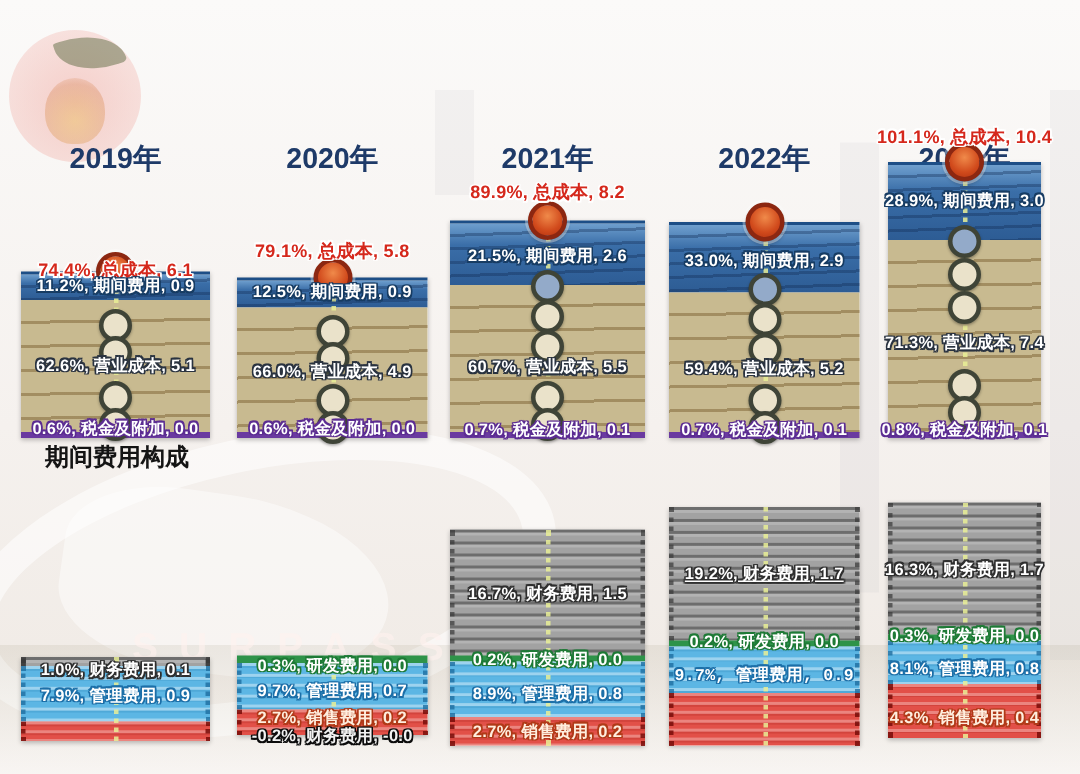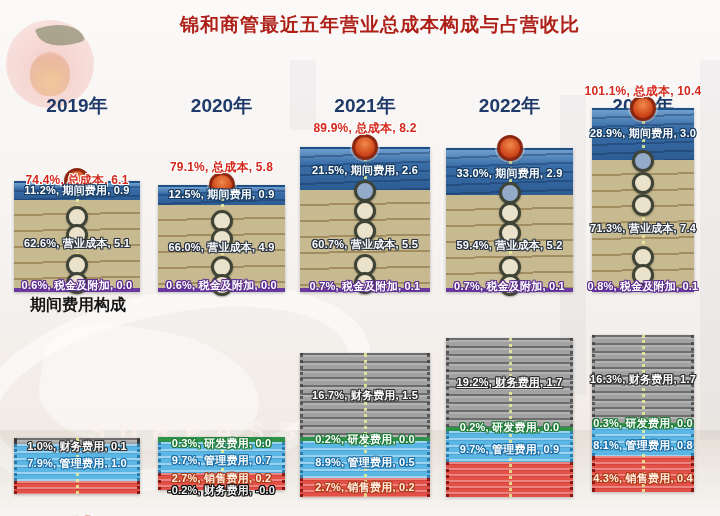--- a/index.html
+++ b/index.html
@@ -82,21 +82,20 @@
   <div class="bg-flame"></div>
   <div class="bg-leaf"></div>
   <div class="bg-col3"></div>
   <div class="bg-col1"></div>
   <div class="bg-col2"></div>
   <div class="bg-swoosh1"></div>
   <div class="bg-swoosh2"></div>
   <div class="bg-tint-bottom"></div>
   <div class="bg-surpass">SURPASS</div>
 
-  <div class="title">锦和商管最近五年营业总成本构成与占营收比</div>
   <div class="section-label">期间费用构成</div>
 
   <div class="col" style="left:14px;width:126px;">
     <div class="year">2019年</div>
     <div class="lbl big t-red" style="top:154px;margin-top:18px;">74.4%, 总成本, 6.1</div>
     <div class="topbox" style="top:181px;height:111px;">
       <div class="band band-blue" style="height:19px;"></div>
       <div class="band band-tan" style="height:92px;"></div>
       <div class="cline"></div>
       <div class="purple-strip"></div>
@@ -109,21 +108,21 @@
     <div class="lbl t-navy" style="top:183px;">11.2%, 期间费用, 0.9</div>
     <div class="lbl t-dark" style="top:236px;">62.6%, 营业成本, 5.1</div>
     <div class="lbl t-purple" style="top:278px;">0.6%, 税金及附加, 0.0</div>
     <div class="botbox" style="top:438px;height:56px;">
       <div class="band band-gray" style="height:6px;"></div>
       <div class="band band-lblue" style="height:37px;"></div>
       <div class="band band-red" style="height:13px;"></div>
       <div class="cline"></div>
     </div>
     <div class="lbl t-gray" style="top:439px;">1.0%, 财务费用, 0.1</div>
-    <div class="lbl t-blue2" style="top:456px;">7.9%, 管理费用, 1.0</div>
+    <div class="lbl t-blue2" style="top:456px;">7.9%, 管理费用, 0.9</div>
     <div class="lbl t-orange" style="top:479px;margin-top:36px;">2.1%, 销售费用, 0.2</div>
   </div>
 
   <div class="col" style="left:158px;width:127px;">
     <div class="year">2020年</div>
     <div class="lbl big t-red" style="top:159px;">79.1%, 总成本, 5.8</div>
     <div class="topbox" style="top:185px;height:107px;">
       <div class="band band-blue" style="height:20px;"></div>
       <div class="band band-tan" style="height:87px;"></div>
       <div class="cline"></div>
@@ -169,21 +168,21 @@
     <div class="lbl t-purple" style="top:279px;">0.7%, 税金及附加, 0.1</div>
     <div class="botbox" style="top:353px;height:144px;">
       <div class="band band-gray" style="height:84px;"></div>
       <div class="band band-green" style="height:4px;"></div>
       <div class="band band-lblue" style="height:37px;"></div>
       <div class="band band-red" style="height:19px;"></div>
       <div class="cline"></div>
     </div>
     <div class="lbl t-gray" style="top:388px;">16.7%, 财务费用, 1.5</div>
     <div class="lbl t-green" style="top:432px;">0.2%, 研发费用, 0.0</div>
-    <div class="lbl t-blue2" style="top:455px;">8.9%, 管理费用, 0.5</div>
+    <div class="lbl t-blue2" style="top:455px;">8.9%, 管理费用, 0.8</div>
     <div class="lbl t-orange" style="top:480px;">2.7%, 销售费用, 0.2</div>
   </div>
 
   <div class="col" style="left:446px;width:127px;">
     <div class="year">2022年</div>
     <div class="topbox" style="top:148px;height:144px;">
       <div class="band band-blue" style="height:47px;"></div>
       <div class="band band-tan" style="height:97px;"></div>
       <div class="cline"></div>
       <div class="purple-strip"></div>
@@ -199,21 +198,21 @@
     <div class="lbl t-purple" style="top:279px;">0.7%, 税金及附加, 0.1</div>
     <div class="botbox" style="top:338px;height:159px;">
       <div class="band band-gray" style="height:89px;"></div>
       <div class="band band-green" style="height:4px;"></div>
       <div class="band band-lblue" style="height:31px;"></div>
       <div class="band band-red" style="height:35px;"></div>
       <div class="cline"></div>
     </div>
     <div class="lbl t-gray" style="top:375px;text-decoration:underline;">19.2%, 财务费用, 1.7</div>
     <div class="lbl t-green" style="top:420px;">0.2%, 研发费用, 0.0</div>
-    <div class="lbl t-blue2" style="top:442px;">9.7%, 管理费用, 0.9</div>
+    <div class="lbl t-blue2" style="top:442px;font-family:Liberation Mono, monospace;">9.7%, 管理费用, 0.9</div>
   </div>
 
   <div class="col" style="left:592px;width:102px;">
     <div class="year">2023年</div>
     <div class="lbl big t-red" style="top:83px;">101.1%, 总成本, 10.4</div>
     <div class="topbox" style="top:108px;height:184px;">
       <div class="band band-blue" style="height:52px;"></div>
       <div class="band band-tan" style="height:132px;"></div>
       <div class="cline"></div>
       <div class="purple-strip"></div>

